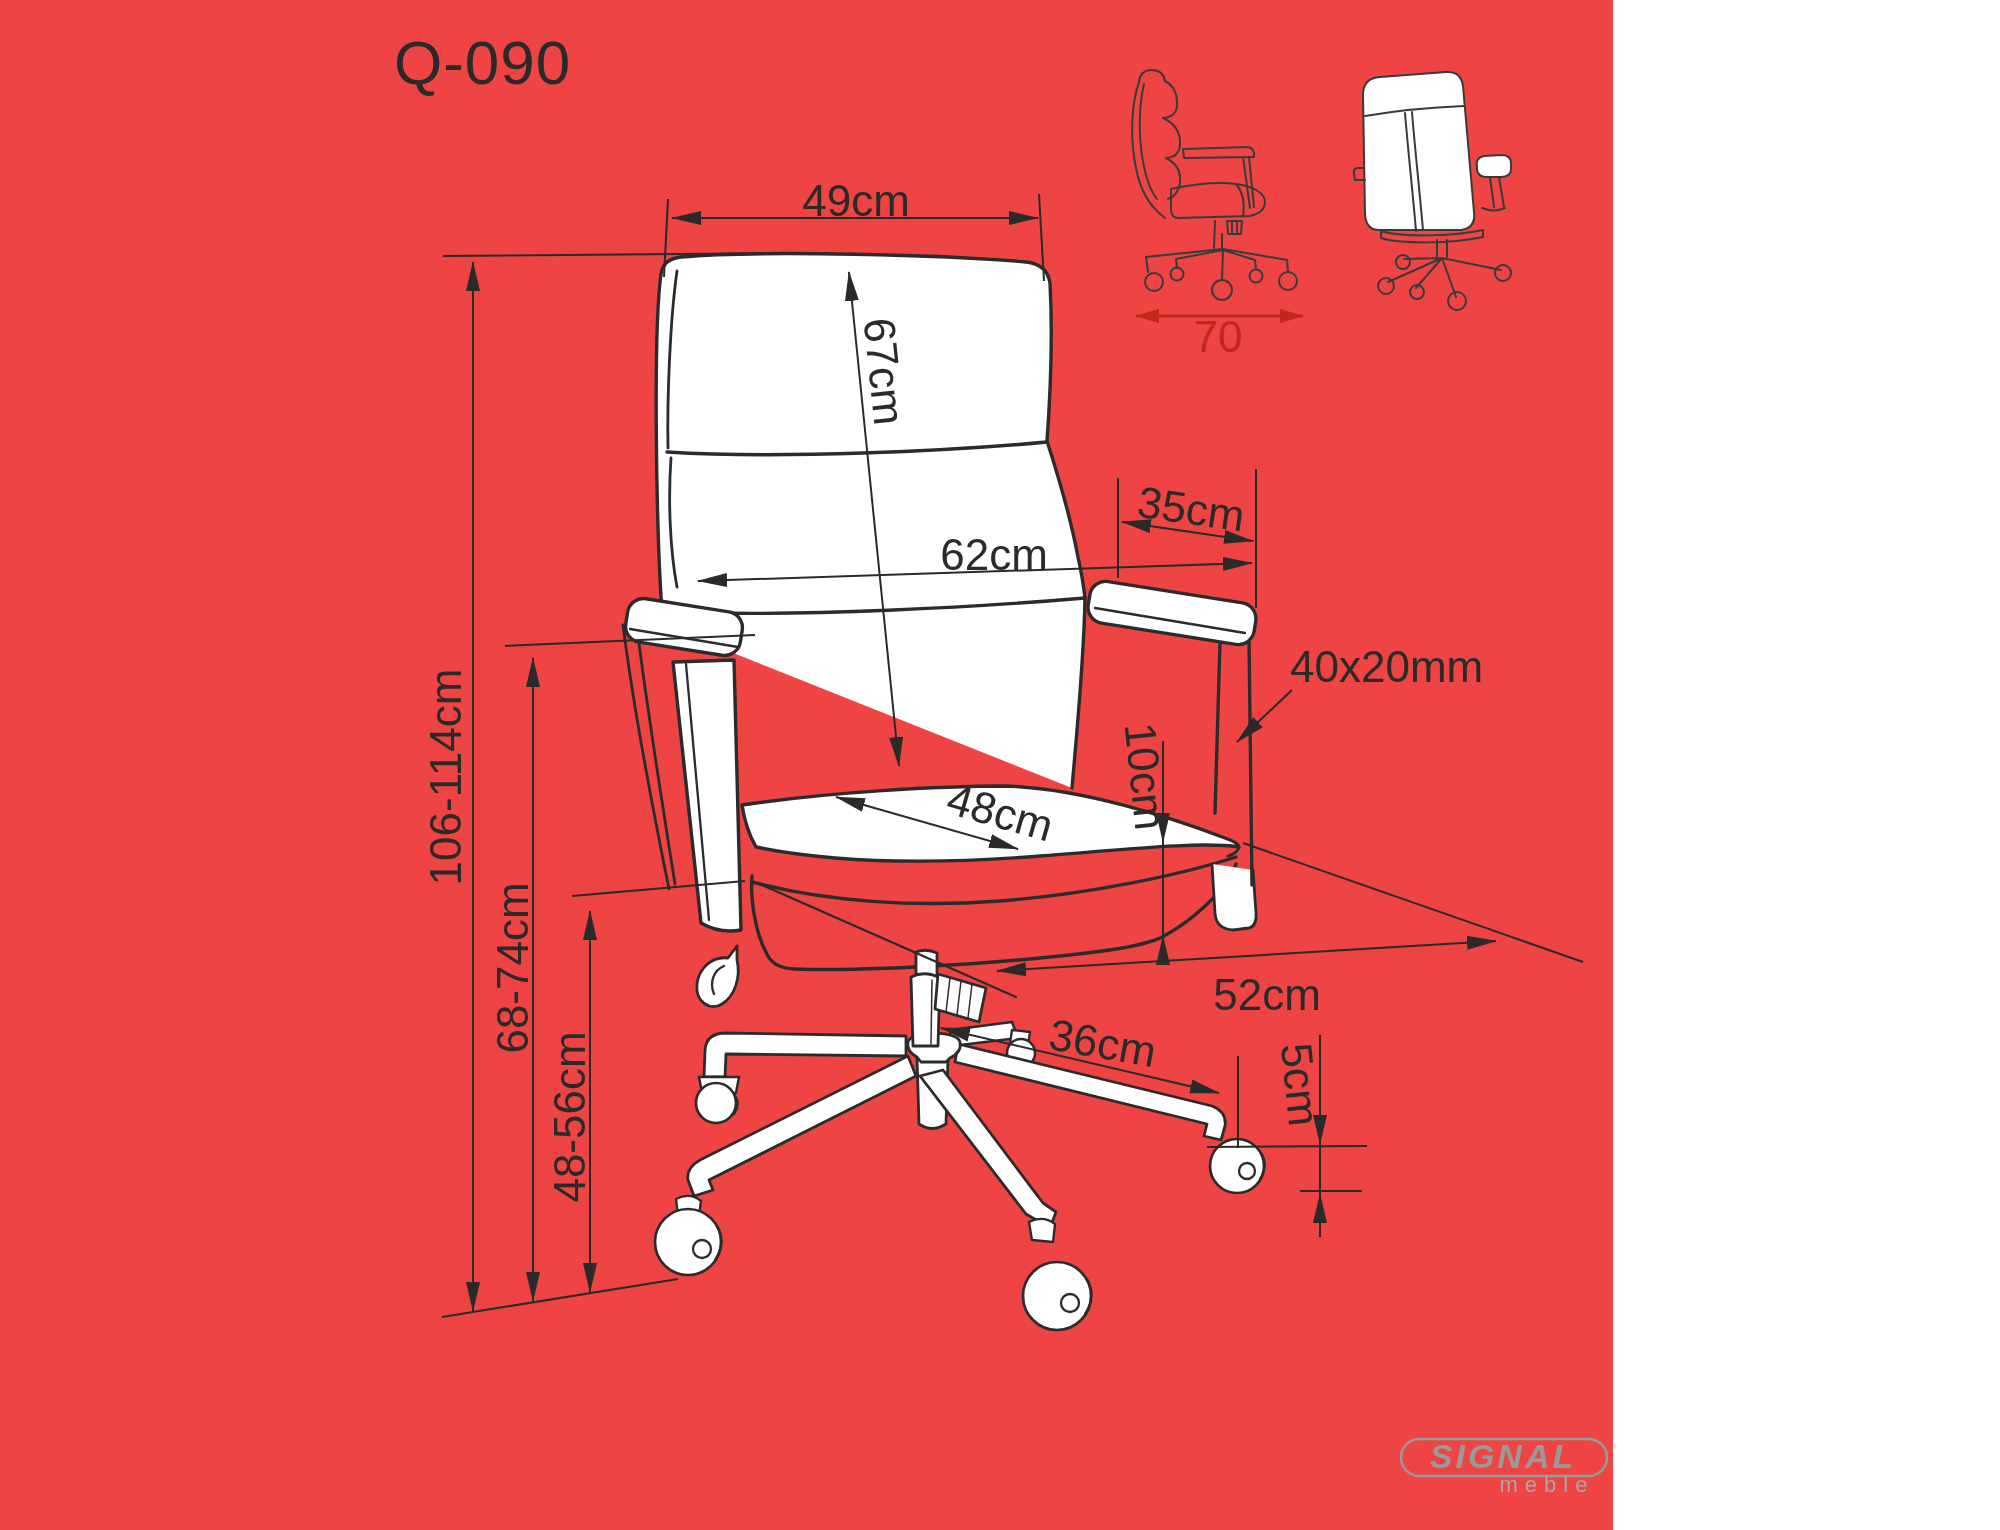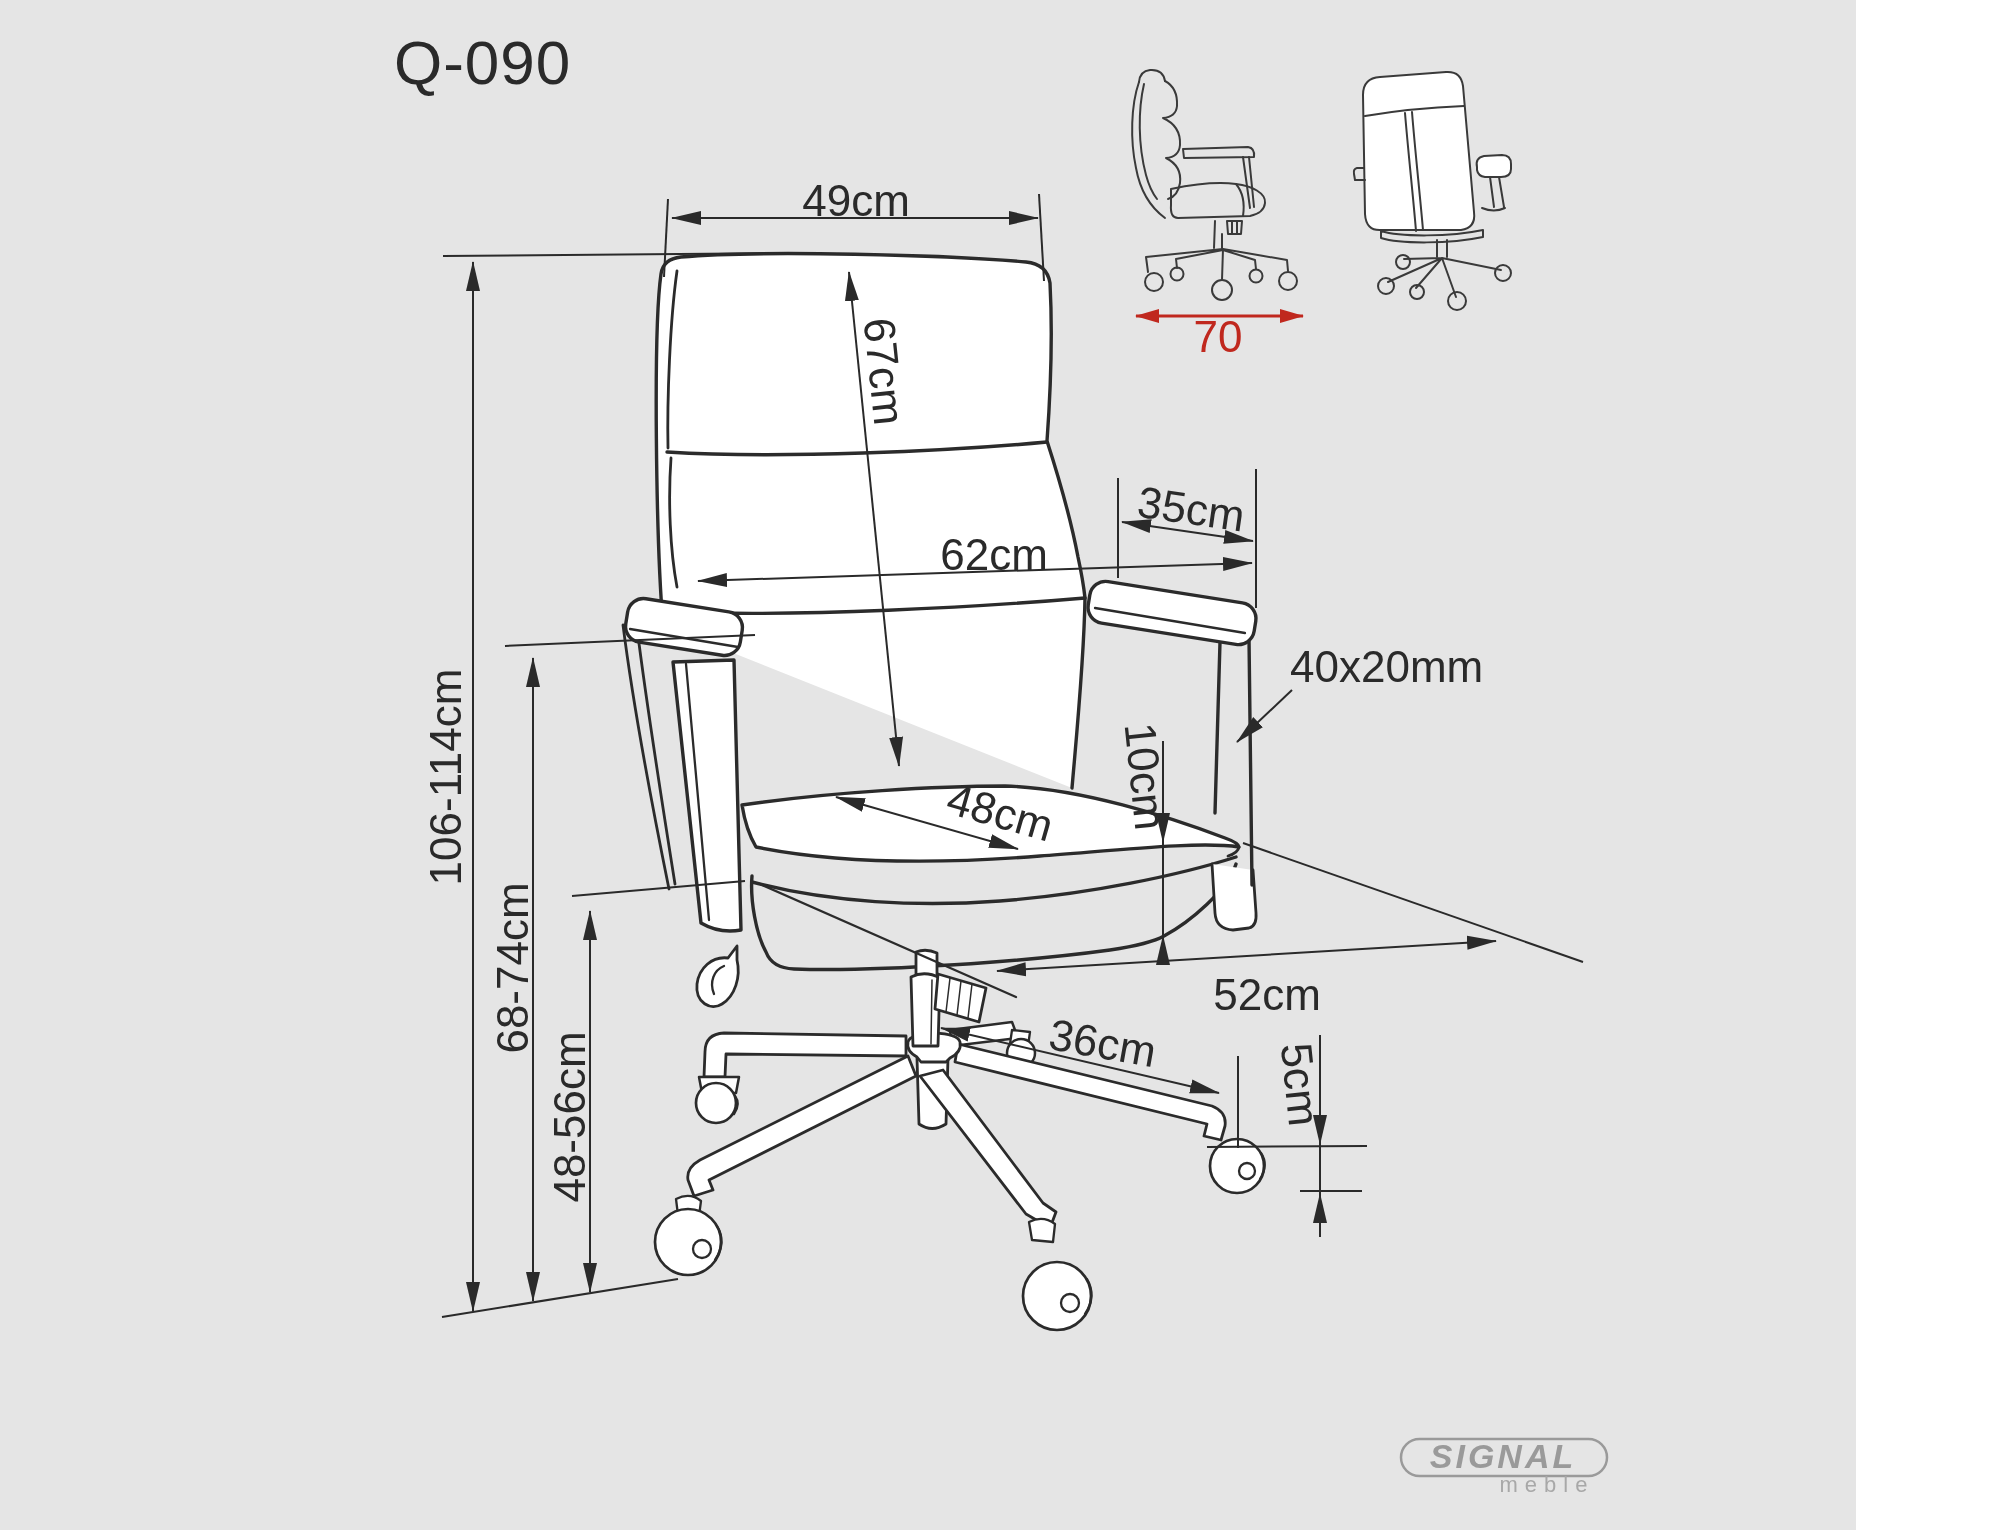--- a/index.html
+++ b/index.html
@@ -1,16 +1,16 @@
 <!DOCTYPE html>
 <html><head>
 <meta charset="utf-8">
 <style>
 html,body{margin:0;padding:0;background:#ffffff;}
-.page{position:relative;width:1856px;height:1530px;background:#e5e5e5;overflow:hidden;
+.page{position:relative;width:1613px;height:1530px;background:#ef4444;overflow:hidden;
 font-family:"Liberation Sans",sans-serif;}
 svg{position:absolute;left:0;top:0;}
 </style>
 </head>
 <body>
 <div class="page">
 <svg width="2000" height="1530" viewBox="0 0 2000 1530">
 <defs>
 <marker id="ah" viewBox="0 0 30 16" markerWidth="30" markerHeight="16" refX="29" refY="8" orient="auto-start-reverse" markerUnits="userSpaceOnUse">
 <path d="M30,8 L0,1 L0,15 Z" fill="#2a2a2a"></path>

